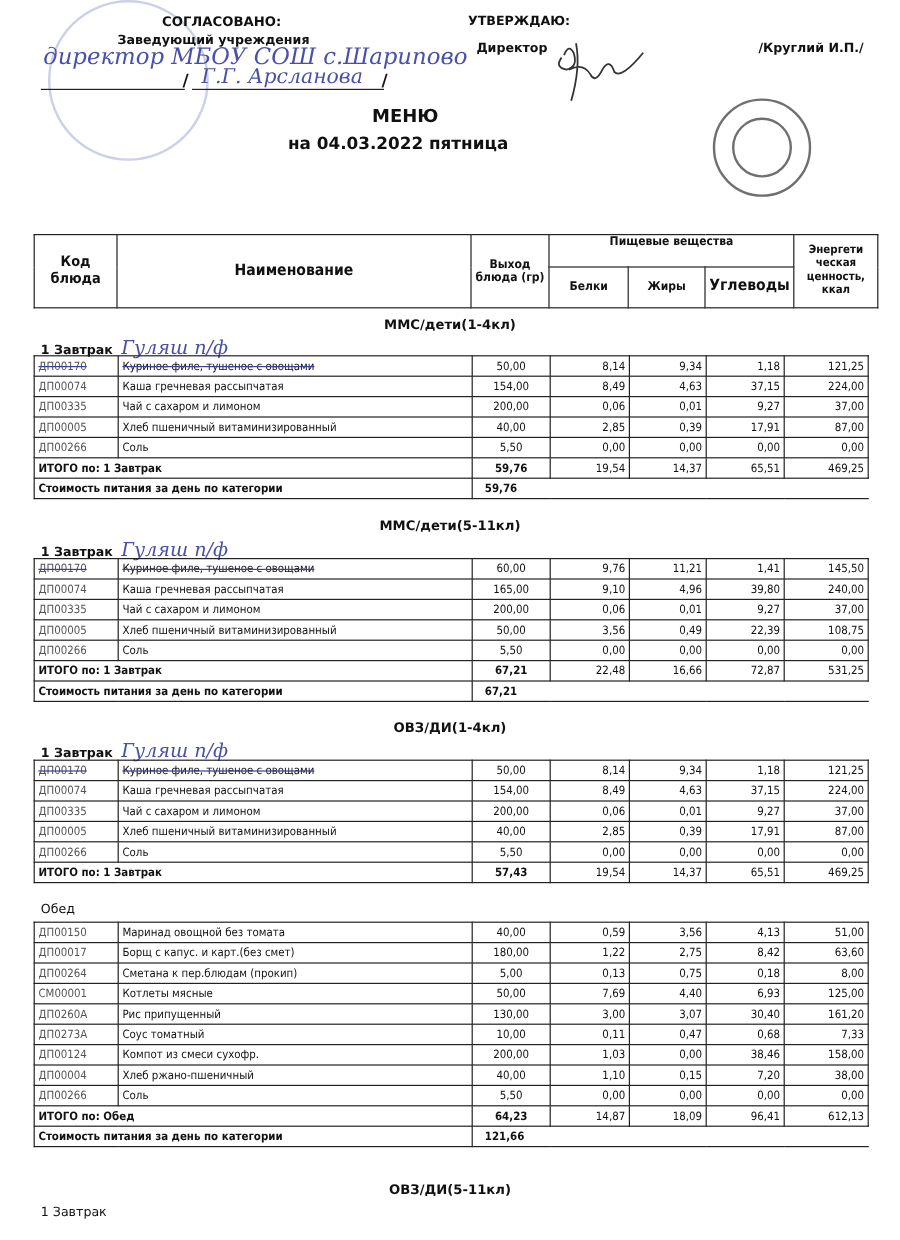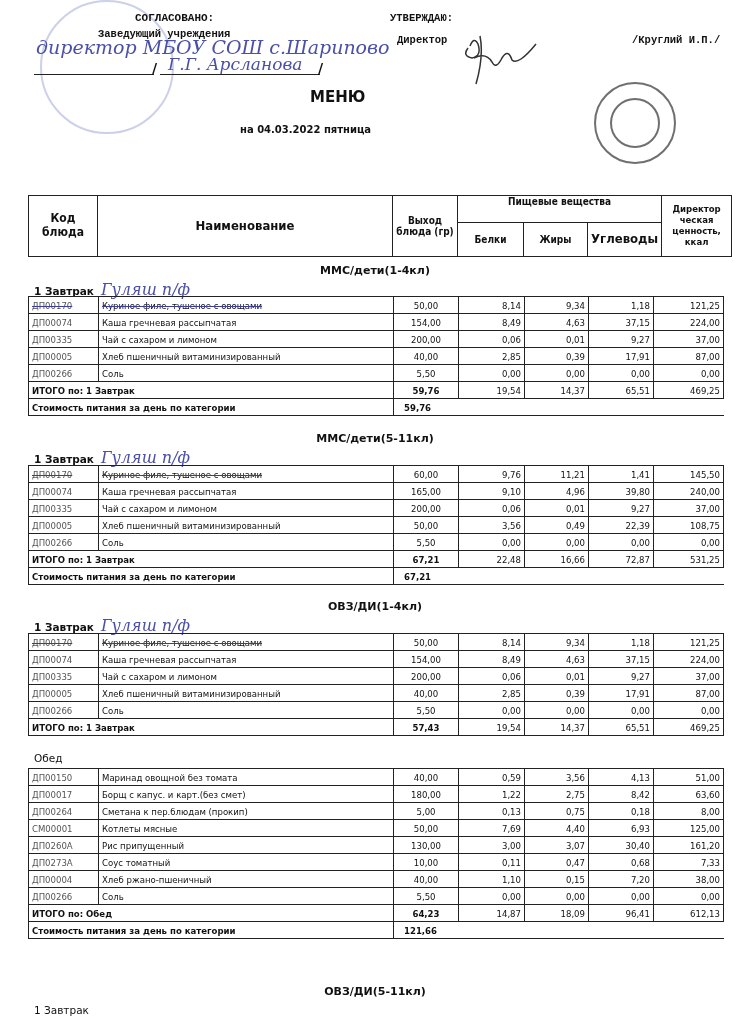--- a/index.html
+++ b/index.html
@@ -1,18 +1,18 @@
 <!DOCTYPE html>
 <html><head>
 <meta charset="utf-8">
 <style>
   html, body { margin: 0; padding: 0; background: #fff; }
   body { width: 750px; height: 1033px; position: relative; overflow: hidden; font-family: "DejaVu Sans", sans-serif; color: #111; }
   .abs { position: absolute; }
-  .hdr-bold { font-weight: bold; font-size: 11px; font-family: Liberation Mono, monospace; }
+  .hdr-bold { font-weight: bold; font-size: 11px; }
   .hw { font-family: "DejaVu Serif", serif; font-style: italic; color: #4a4fa8; }
   .stamp { position: absolute; border-radius: 50%; border: 2px solid rgba(110,120,190,0.35); }
   .stamp.dark { border-color: rgba(50,50,50,0.7); }
   table.menu { position: absolute; left: 28px; border-collapse: collapse; table-layout: fixed; font-family: "DejaVu Sans Condensed", "DejaVu Sans", sans-serif; }
   table.menu td, table.menu th { border: 1px solid #222; padding: 0 3px; font-size: 9.5px; height: 16px; overflow: hidden; white-space: nowrap; }
   table.menu th { font-weight: bold; text-align: center; white-space: normal; line-height: 1.15; }
   .c-code { width: 63px; color: #555; }
   .num { text-align: right; }
   .ctr { text-align: center; }
   .strike { text-decoration: line-through; text-decoration-color: #3a3f9a; }
@@ -42,39 +42,39 @@
   <svg width="90" height="60" viewBox="0 0 90 60">
       <path d="M8 20 q-6 8 4 10 q10 -2 6 -14 q-4 -8 -8 2 M20 8 q4 20 -4 48 M14 30 q12 -6 18 4 q4 8 10 -4 q6 -10 10 2 q6 6 24 -16" fill="none" stroke="#333" stroke-width="1.5"></path>
     </svg>
 </div>
 <div class="abs hdr-bold" style="left:632px;top:34px;font-size:10.5px;">/Круглий И.П./</div>
 <div class="stamp dark" style="left:594px;top:82px;width:78px;height:78px;">
   <div style="position:absolute;left:14px;top:14px;width:46px;height:46px;border-radius:50%;border:2px solid rgba(50,50,50,0.7);"></div>
 </div>
 
 <div class="abs" style="left:310px;top:88px;font-weight:bold;font-size:15px;">МЕНЮ</div>
-<div class="abs" style="left:240px;top:124px;font-weight:bold;font-size:10px;">на 04.03.2022  пятница</div>
+<div class="abs" style="left:240px;top:112px;font-weight:bold;font-size:14px;">на 04.03.2022  пятница</div>
 
 <table class="menu" style="top:195px;">
   <colgroup>
       <col style="width:69px">
       <col style="width:295px">
       <col style="width:65px">
       <col style="width:66px">
       <col style="width:64px">
       <col style="width:65px">
       <col style="width:70px">
     </colgroup>
   <tbody>
       <tr>
     <th rowspan="2" style="height:60px;font-size:12px;">Код блюда</th>
     <th rowspan="2" style="font-size:13px;">Наименование</th>
     <th rowspan="2" style="font-size:10px;margin-left:23px;">Выход блюда (гр)</th>
     <th colspan="3" style="height:26px;font-size:10px;vertical-align:top;">Пищевые вещества</th>
-    <th rowspan="2" style="font-size:9.5px;">Директор ческая ценность, ккал</th>
+    <th rowspan="2" style="font-size:9.5px;">Энергети ческая ценность, ккал</th>
   </tr>
   <tr>
     <th style="height:32px;font-size:10px;">Белки</th>
     <th style="font-size:10px;">Жиры</th>
     <th style="font-size:13px;">Углеводы</th>
   </tr>
 </tbody>
   </table>
 
 <div class="section" style="top:264px;">ММС/дети(1-4кл)</div>
@@ -357,20 +357,29 @@
       <tr>
         <td class="c-code">ДП0273А</td>
         <td>Соус томатный</td>
         <td class="ctr">10,00</td>
         <td class="num">0,11</td>
         <td class="num">0,47</td>
         <td class="num">0,68</td>
         <td class="num">7,33</td>
       </tr>
       <tr>
+        <td class="c-code">ДП00124</td>
+        <td>Компот из смеси сухофр.</td>
+        <td class="ctr">200,00</td>
+        <td class="num">1,03</td>
+        <td class="num">0,00</td>
+        <td class="num">38,46</td>
+        <td class="num">158,00</td>
+      </tr>
+      <tr>
         <td class="c-code">ДП00004</td>
         <td>Хлеб ржано-пшеничный</td>
         <td class="ctr">40,00</td>
         <td class="num">1,10</td>
         <td class="num">0,15</td>
         <td class="num">7,20</td>
         <td class="num">38,00</td>
       </tr>
       <tr>
         <td class="c-code">ДП00266</td>

